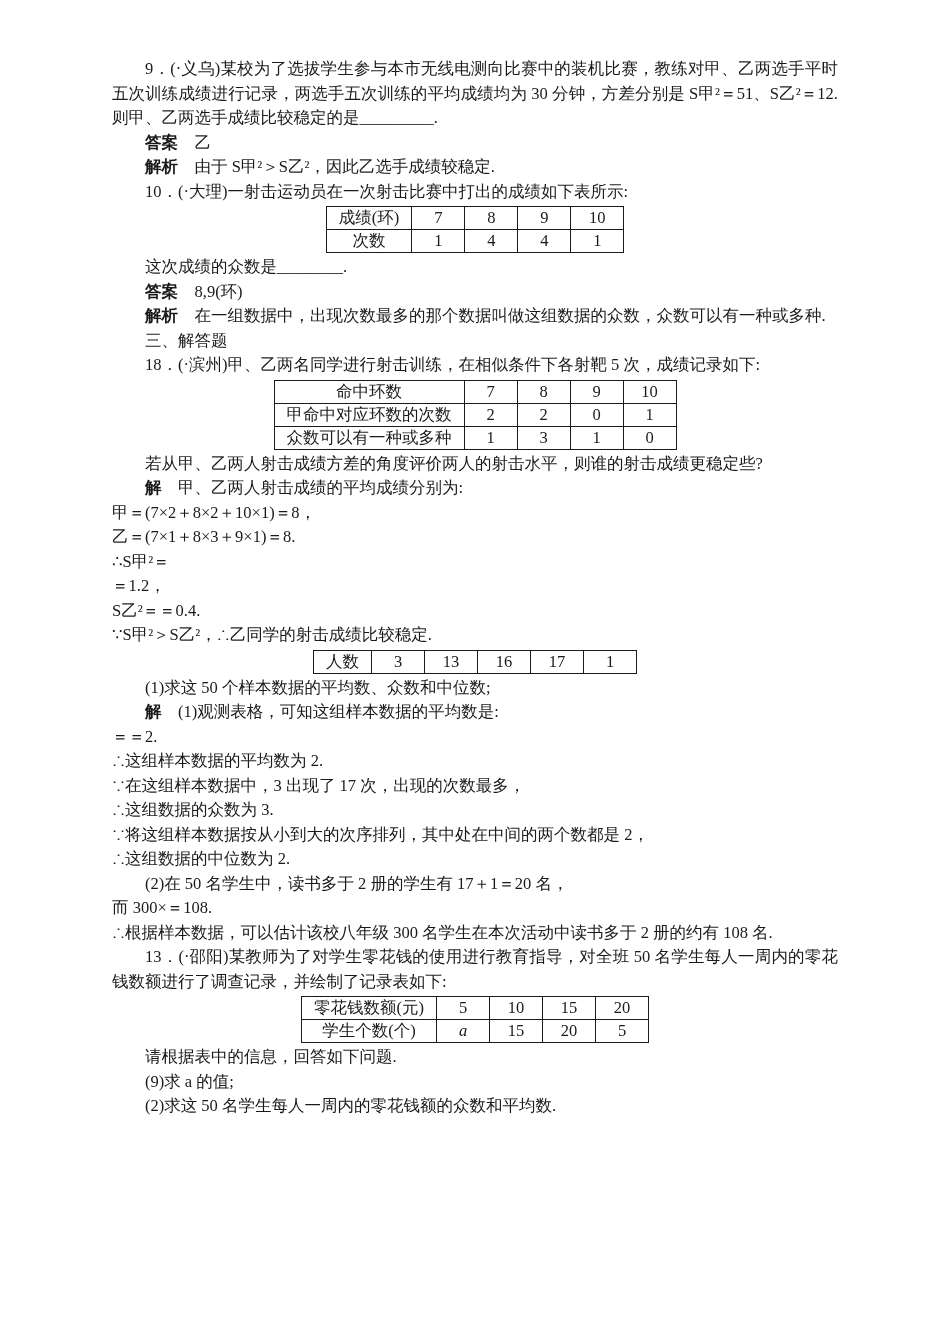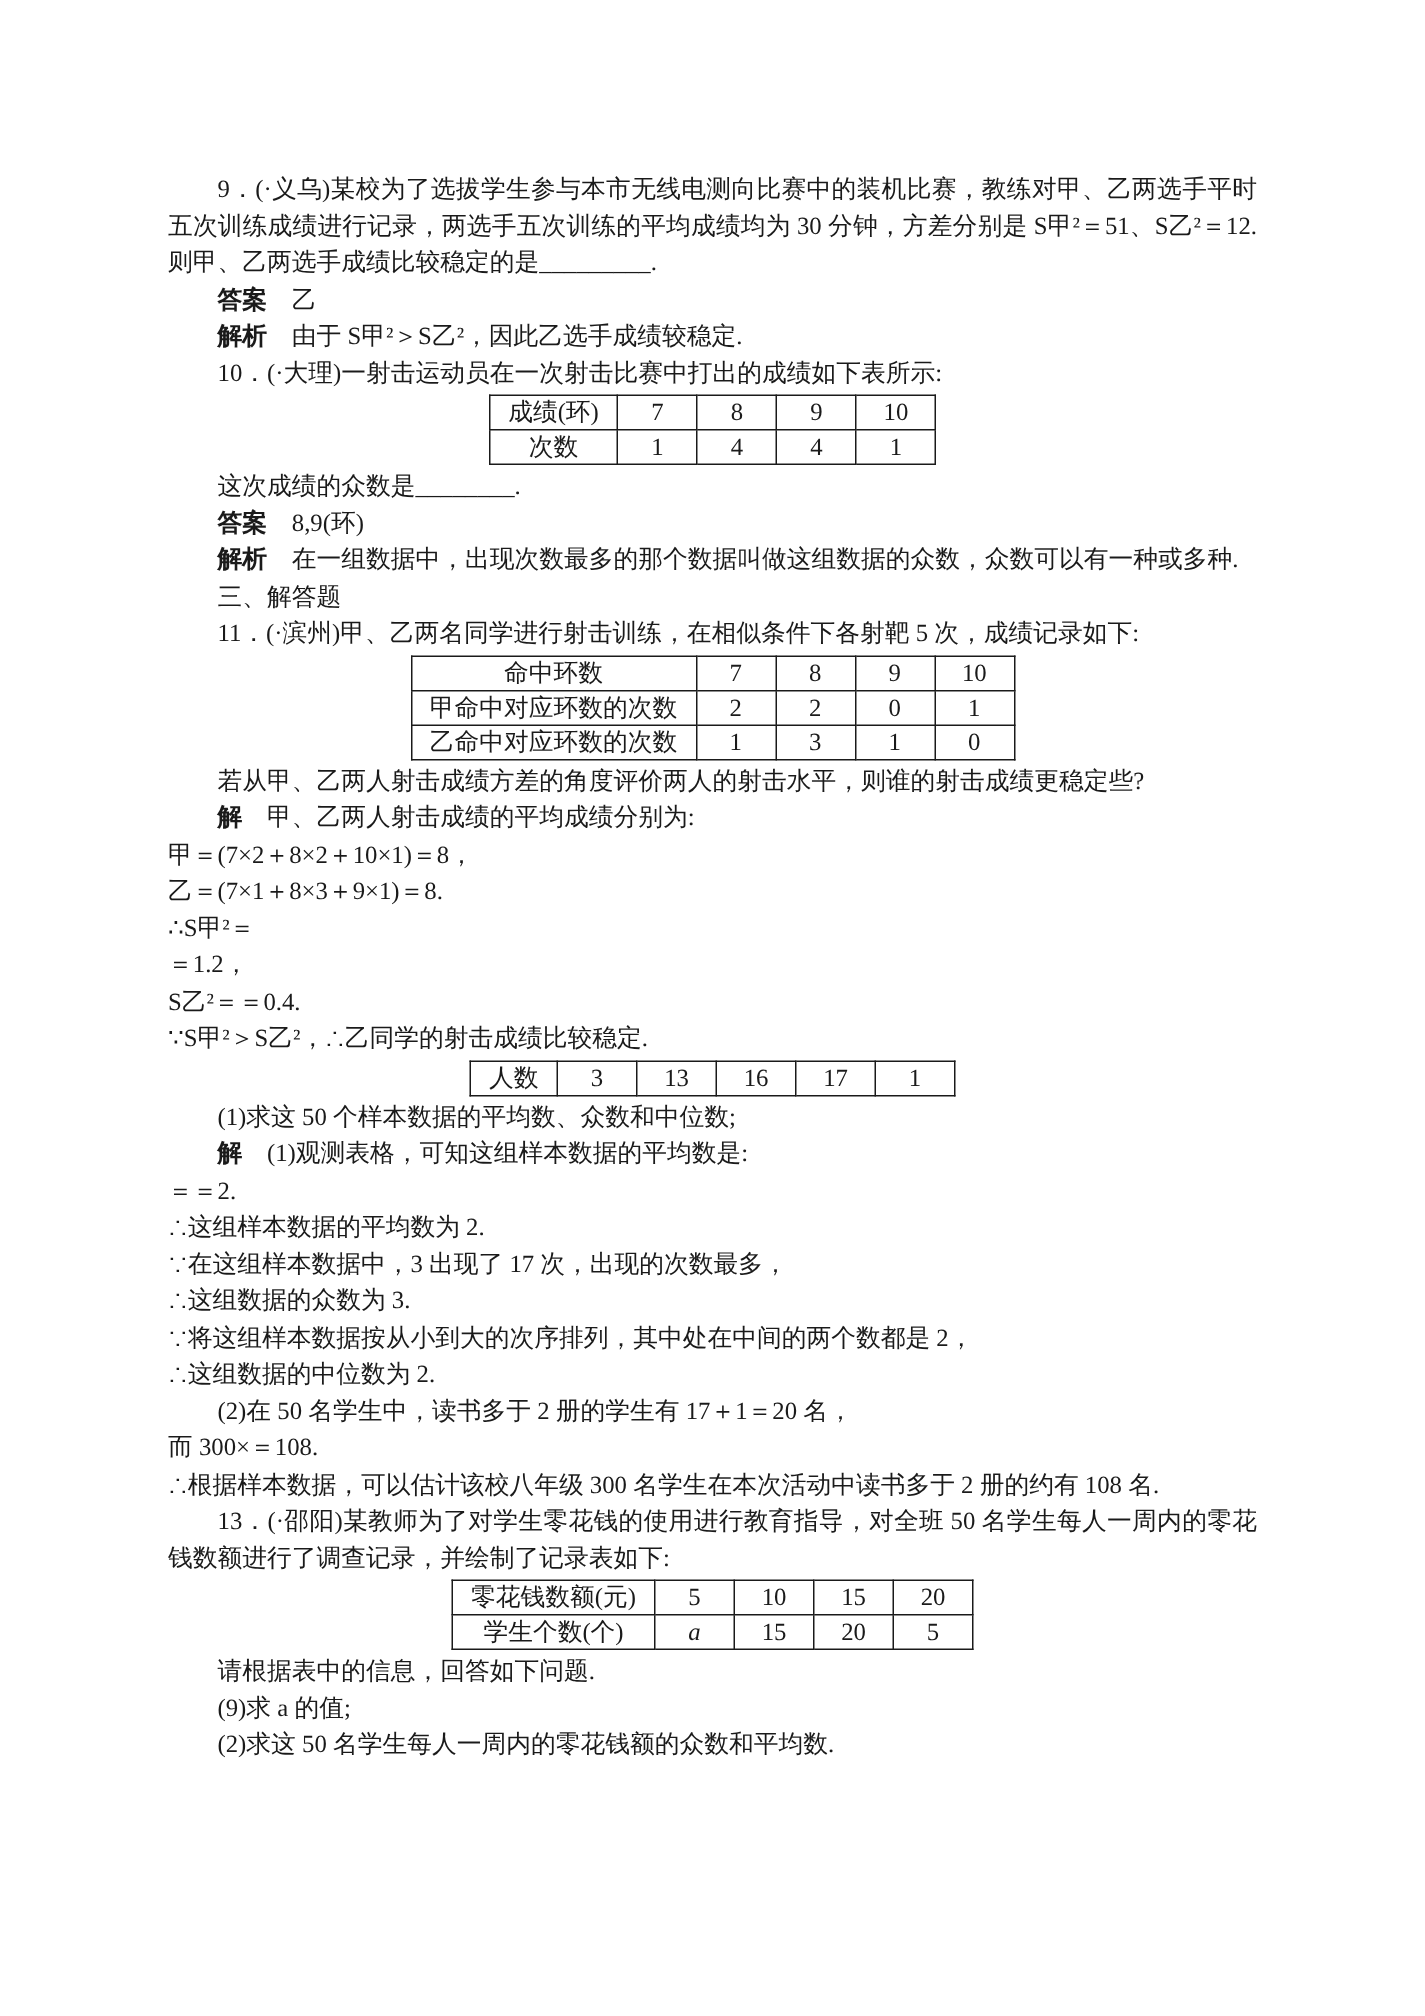--- a/index.html
+++ b/index.html
@@ -9,21 +9,21 @@
   }
   body {
     width: 950px;
     height: 1344px;
     overflow: hidden;
     color: #1a1a1a;
     font-family: "Liberation Serif", "DejaVu Serif", serif;
     font-size: 16.5px;
   }
   .doc {
-    padding: 114px 112px 40px 112px;
+    padding: 57px 112px 40px 112px;
     line-height: 24.5px;
   }
   p {
     margin: 0;
     text-align: justify;
   }
   .ind { text-indent: 2em; }
   .lead {
     font-weight: bold;
     margin-right: 1em;
@@ -76,40 +76,40 @@
     </tr>
   </tbody>
     </table>
 
   <p class="ind">这次成绩的众数是________.</p>
   <p class="ind"><span class="lead">答案</span><span>8,9(环)</span></p>
   <p class="ind"><span class="lead">解析</span><span>在一组数据中，出现次数最多的那个数据叫做这组数据的众数，众数可以有一种或多种.</span></p>
 
   <p class="ind">三、解答题</p>
 
-  <p class="ind">11．(·滨州)甲、乙两名同学进行射击训练，在相似条件下各射靶 5 次，成绩记录如下:</p>
+  <p class="ind">18．(·滨州)甲、乙两名同学进行射击训练，在相似条件下各射靶 5 次，成绩记录如下:</p>
 
   <table>
     <tbody>
         <tr>
       <td class="lbl">命中环数</td>
       <td>7</td>
       <td>8</td>
       <td>9</td>
       <td>10</td>
     </tr>
     <tr>
       <td class="lbl">甲命中对应环数的次数</td>
       <td>2</td>
       <td>2</td>
       <td>0</td>
       <td>1</td>
     </tr>
     <tr>
-      <td class="lbl">乙命中对应环数的次数</td>
+      <td class="lbl">众数可以有一种或多种</td>
       <td>1</td>
       <td>3</td>
       <td>1</td>
       <td>0</td>
     </tr>
   </tbody>
     </table>
 
   <p class="ind">若从甲、乙两人射击成绩方差的角度评价两人的射击水平，则谁的射击成绩更稳定些?</p>
   <p class="ind"><span class="lead">解</span><span>甲、乙两人射击成绩的平均成绩分别为:</span></p>

